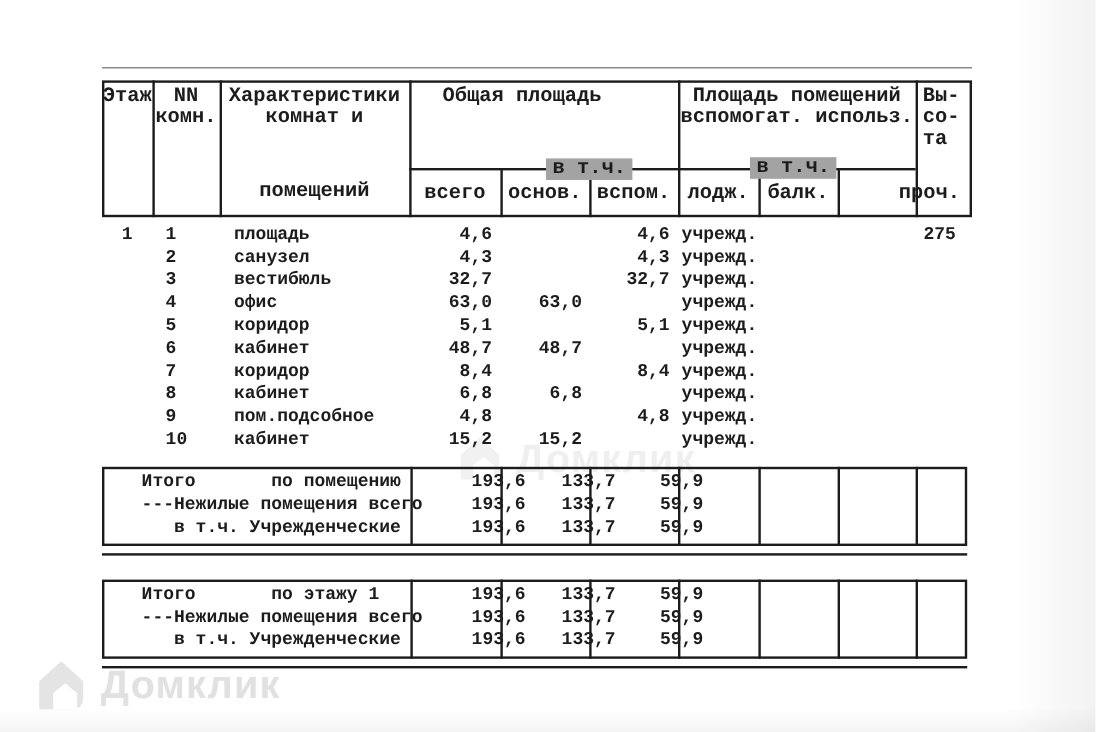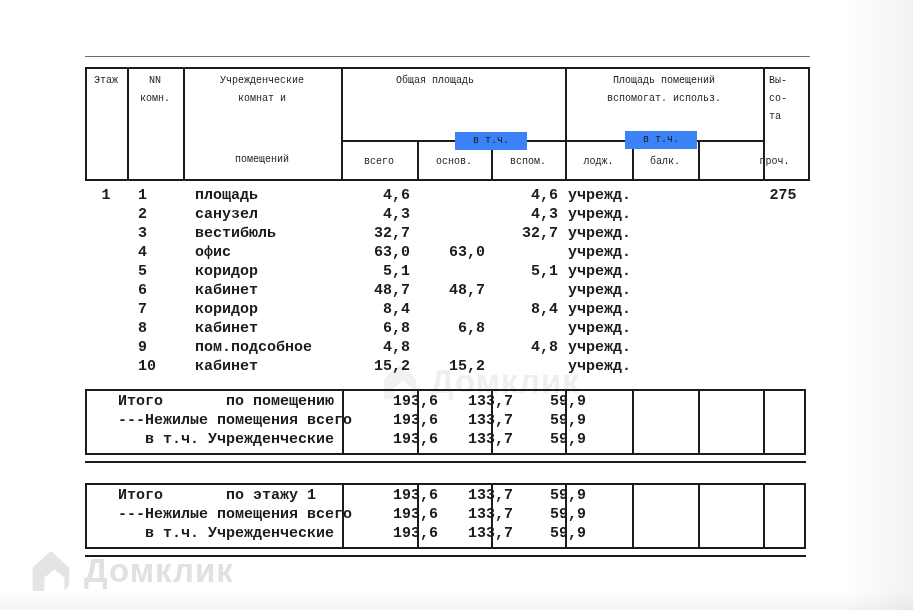--- a/index.html
+++ b/index.html
@@ -5,23 +5,23 @@
   html,body{margin:0;padding:0;}
   body{width:913px;height:610px;background:#ffffff;position:relative;overflow:hidden;
        font-family:"Liberation Mono","DejaVu Sans Mono",monospace;color:#1c1c1c;}
   .page{position:absolute;inset:0;background:#fff;}
   
   .hl{position:absolute;background:#1c1c1c;height:2px;z-index:2;}
   .vl{position:absolute;background:#1c1c1c;width:2px;z-index:2;}
   .thin{position:absolute;background:#6f6f6f;height:1px;z-index:2;}
   .box{position:absolute;border:2px solid #1c1c1c;background:transparent;z-index:2;}
   
-  .t{position:absolute;font-size:10px;font-weight:400;line-height:18px;white-space:pre;z-index:3;}
+  .t{position:absolute;font-size:17px;font-weight:700;line-height:18px;white-space:pre;z-index:3;}
   .ctr{text-align:center;}
-  .incl{background:#3b82f6;padding:0 3px;z-index:4;}
+  .incl{background:#a3a3a3;padding:0 3px;z-index:4;}
   
   .data-rows{position:absolute;left:85px;top:187px;width:725px;z-index:3;}
   .drow{position:relative;height:19px;}
   .drow span{position:absolute;top:0;font-size:15px;font-weight:600;line-height:18px;white-space:pre;}
   .c-floor{left:0;width:42px;text-align:center;}
   .c-nn{left:53px;width:34px;}
   .c-name{left:110px;}
   .c-total{left:256px;width:69px;text-align:right;}
   .c-main{left:332px;width:68px;text-align:right;}
   .c-aux{left:406px;width:67px;text-align:right;}
@@ -77,21 +77,21 @@
 
   <div class="hl" style="left:341px;top:140px;width:422px;"></div>
   <div class="vl" style="left:417px;top:140px;height:41px;"></div>
   <div class="vl" style="left:491px;top:140px;height:41px;"></div>
   <div class="vl" style="left:632px;top:140px;height:41px;"></div>
   <div class="vl" style="left:698px;top:140px;height:41px;"></div>
 
   <div class="t ctr" style="left:85px;width:42px;top:72px;">Этаж</div>
   <div class="t ctr" style="left:127px;width:56px;top:72px;">NN</div>
   <div class="t ctr" style="left:127px;width:56px;top:90px;">комн.</div>
-  <div class="t ctr" style="left:183px;width:158px;top:72px;">Учрежденческие</div>
+  <div class="t ctr" style="left:183px;width:158px;top:72px;">Характеристики</div>
   <div class="t ctr" style="left:183px;width:158px;top:90px;">комнат и</div>
   <div class="t ctr" style="left:183px;width:158px;top:108px;margin-top:43px;">помещений</div>
   <div class="t ctr" style="left:341px;width:188px;top:72px;">Общая площадь</div>
   <div class="t ctr" style="left:565px;width:198px;top:72px;">Площадь помещений</div>
   <div class="t ctr" style="left:565px;width:198px;top:90px;">вспомогат. использ.</div>
   <div class="t" style="left:769px;top:72px;">Вы-</div>
   <div class="t" style="left:769px;top:90px;">со-</div>
   <div class="t" style="left:769px;top:108px;">та</div>
   <div class="t ctr incl" style="left:455px;width:66px;top:132px;">в т.ч.</div>
   <div class="t ctr incl" style="left:625px;width:66px;top:131px;">в т.ч.</div>

